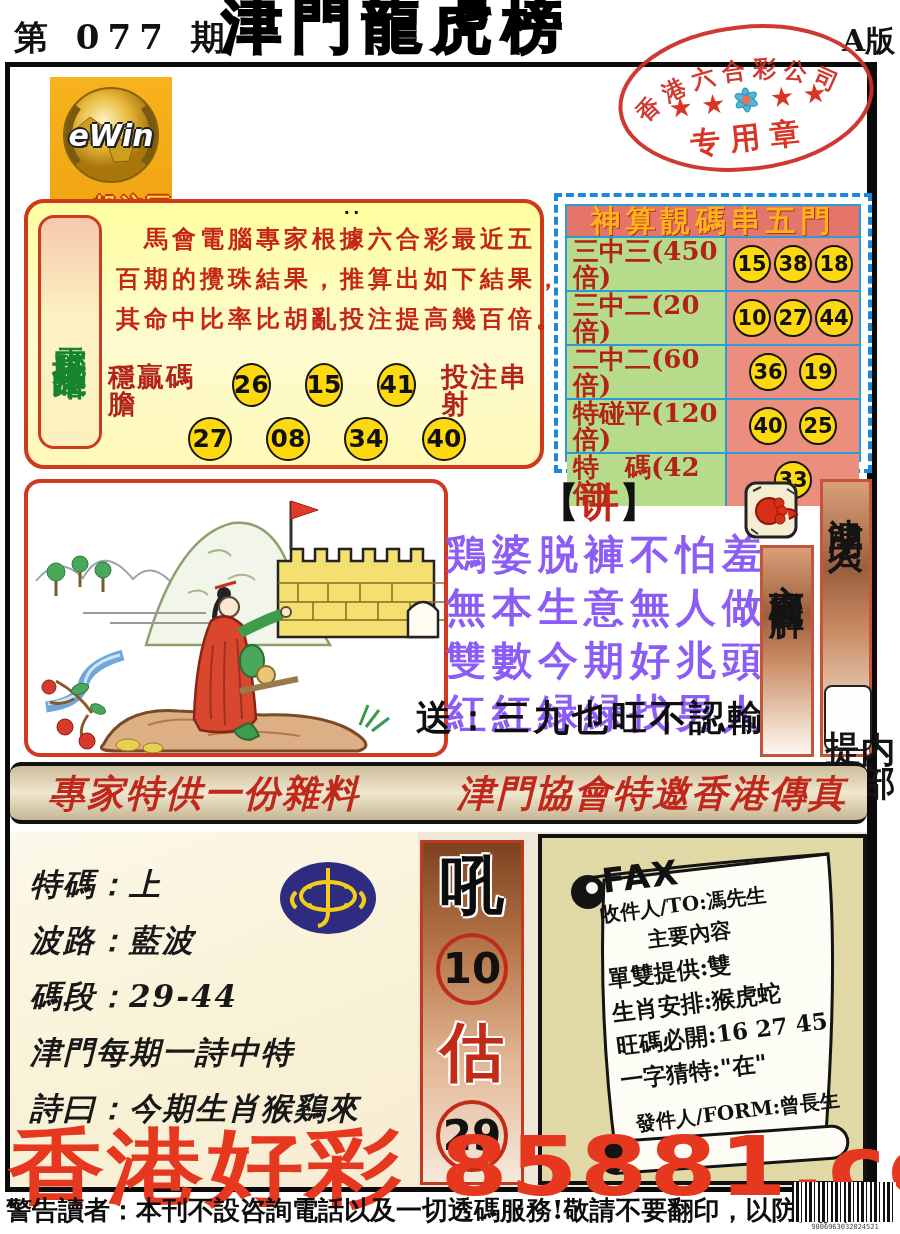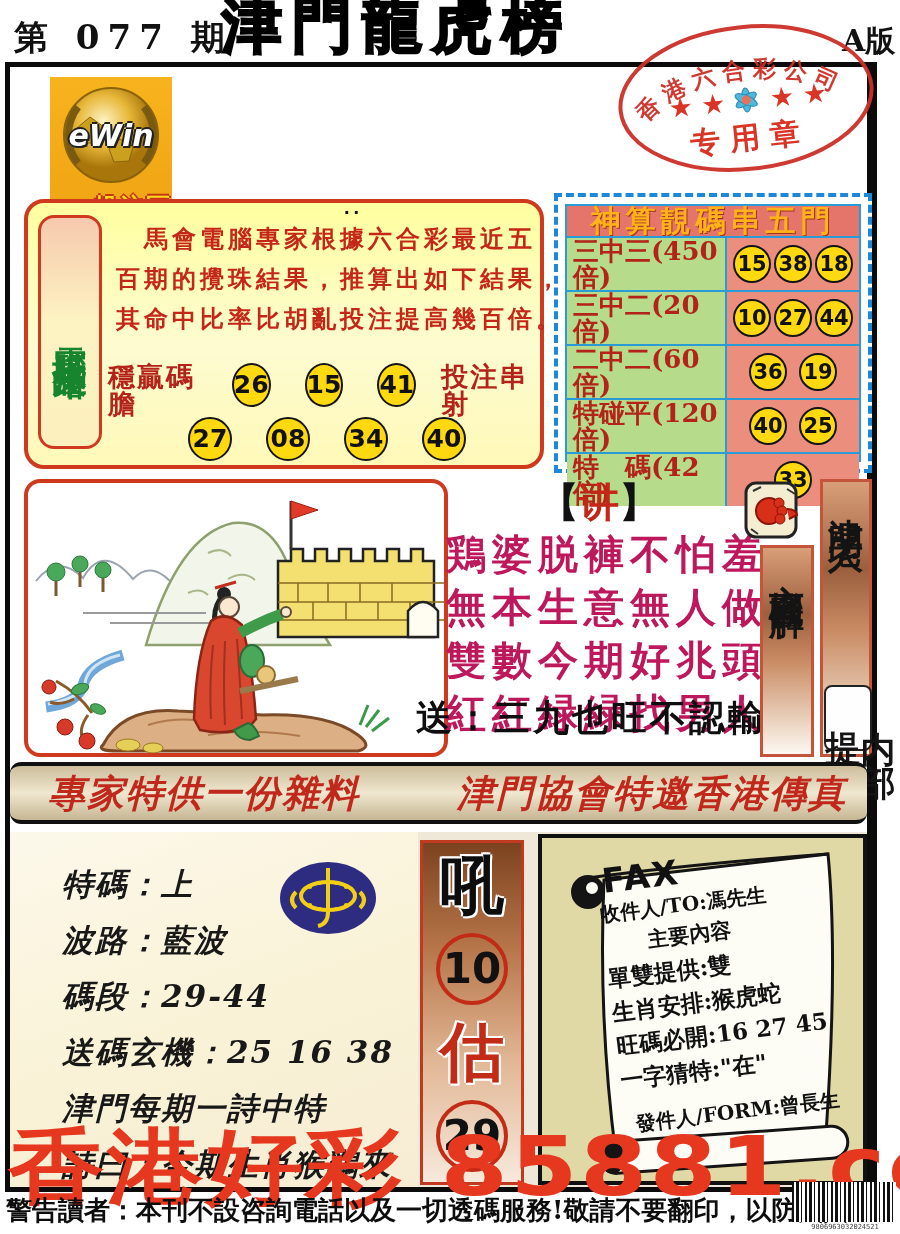--- a/index.html
+++ b/index.html
@@ -67,21 +67,21 @@
   #combo .gap-wide{gap:12px;}
 
   
   #picture{left:14px;top:412px;width:424px;height:278px;border:4px solid #cf3a1f;border-radius:16px;
         background:#fff;box-sizing:border-box;overflow:hidden;}
 
   
   #poem{left:436px;top:410px;width:306px;text-align:center;}
   #poem .p-head{font:900 40px/50px "DejaVu Serif","Liberation Serif",serif;color:#111;}
   #poem .p-head .hc{color:#c42718;}
-  #poem .p-line{font:600 40px/53px "DejaVu Serif","Liberation Serif",serif;color:#be185d;
+  #poem .p-line{font:600 40px/53px "DejaVu Serif","Liberation Serif",serif;color:#8b5cf6;
         letter-spacing:6px;white-space:nowrap;}
   #gift{left:406px;top:632px;width:348px;font:600 36px/1 "DejaVu Serif","Liberation Serif",serif;
         color:#0e0e0e;letter-spacing:3px;white-space:nowrap;}
 
   
   #mahjong-icon{left:733px;top:412px;width:60px;height:62px;}
   .vban{border:3px solid #c4553a;box-sizing:border-box;
         background:linear-gradient(180deg,#d99f78 0%,#9c5f3e 32%,#c98c64 55%,#efdccb 88%,#fdf8f2);
         display:flex;justify-content:center;}
   #banner-xj{left:750px;top:478px;width:54px;height:212px;}
@@ -96,21 +96,21 @@
   #strip{left:0;top:695px;width:857px;height:62px;box-sizing:content-box;border-top:4px solid #111;
         border-bottom:4px solid #111;background:linear-gradient(180deg,#cdbd9b,#efe7cf 50%,#c6b693);
         display:flex;justify-content:space-between;align-items:center;padding:0 20px 0 38px;box-sizing:border-box;border-radius:11px;}
   #strip div{font:800 italic 37px/1 "DejaVu Serif","Liberation Serif",serif;color:#c0281c;letter-spacing:2px;}
 
   
   #bottom{left:0;top:765px;width:857px;height:355px;background:#efe8d8;}
   #tips{position:absolute;left:0;top:0;width:408px;height:100%;
         background:linear-gradient(160deg,#fcf8ea,#f9f2d6 55%,#f6ecd4);padding:24px 0 0 20px;box-sizing:border-box;}
   .tip-row{font:600 italic 31px/56px "DejaVu Serif","Liberation Serif",serif;color:#181818;
-        letter-spacing:2px;white-space:nowrap;margin-left:32px;}
+        letter-spacing:2px;white-space:nowrap;}
   #club-logo{position:absolute;left:266px;top:24px;width:104px;height:84px;}
   #vbanner{position:absolute;left:410px;top:8px;width:104px;height:345px;border:3px solid #c03a20;box-sizing:border-box;
         background:linear-gradient(180deg,#7c421f,#b57448 30%,#e2b896 65%,#f6e9dc);
         display:flex;flex-direction:column;align-items:center;justify-content:space-between;padding:10px 0;}
   #vbanner .bigchar{font:900 64px/1 "DejaVu Serif","Liberation Serif",serif;
         text-shadow:-2px 0 #fff,2px 0 #fff,0 -2px #fff,0 2px #fff,2px 2px #fff,-2px -2px #fff;}
   #vbanner .c1{color:#0d0d0d;}
   #vbanner .c2{color:#c22b16;}
   #vbanner .ring{width:64px;height:64px;border:4px solid #c22b16;border-radius:50%;
         font:800 42px/64px "DejaVu Sans","Liberation Sans",sans-serif;color:#111;text-align:center;}
@@ -348,21 +348,20 @@
       <div>專家特供一份雜料</div>
       <div>津門協會特邀香港傳真</div>
     </div>
 
     <div class="abs" id="bottom">
 
       <div id="tips">
         <div class="tip-row"><span>特碼：</span><span>上</span></div>
         <div class="tip-row"><span>波路：</span><span>藍波</span></div>
         <div class="tip-row"><span>碼段：</span><span>29-44</span></div>
-        <div class="tip-row"><span>送碼玄機：</span><span>25 16 38</span></div>
         <div class="tip-row"><span>津門每期一詩中特</span><span></span></div>
         <div class="tip-row"><span>詩曰：</span><span>今期生肖猴鷄來</span></div>
       </div>
 
       <div id="club-logo">
         <svg width="104" height="84" viewBox="0 0 104 84">
           <ellipse cx="52" cy="42" rx="48" ry="36" fill="#2e2c80"></ellipse>
           <g stroke="#f2cf16" fill="none" stroke-width="4">
             <ellipse cx="52" cy="40" rx="27" ry="14"></ellipse>
             <path d="M52 12 V 56 q0 12 -10 14"></path>

